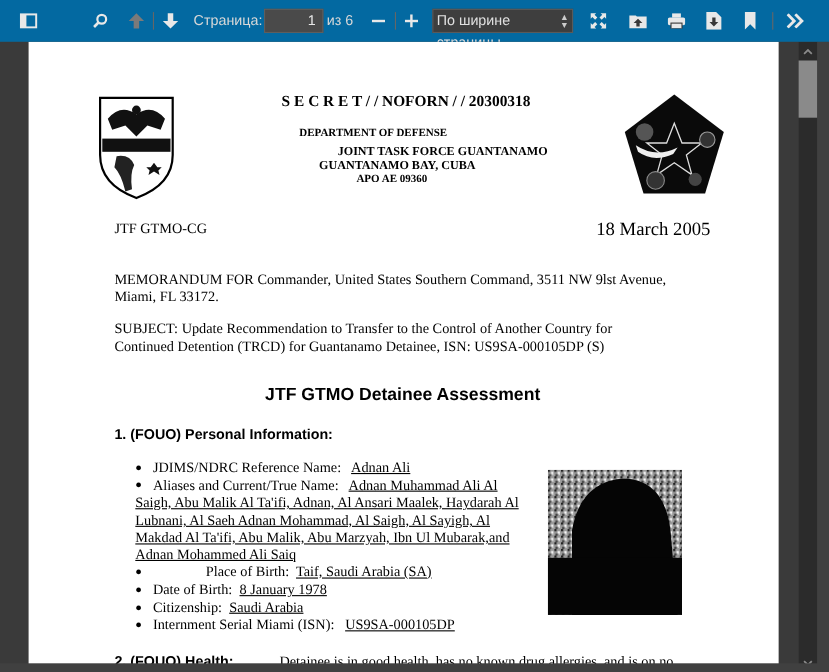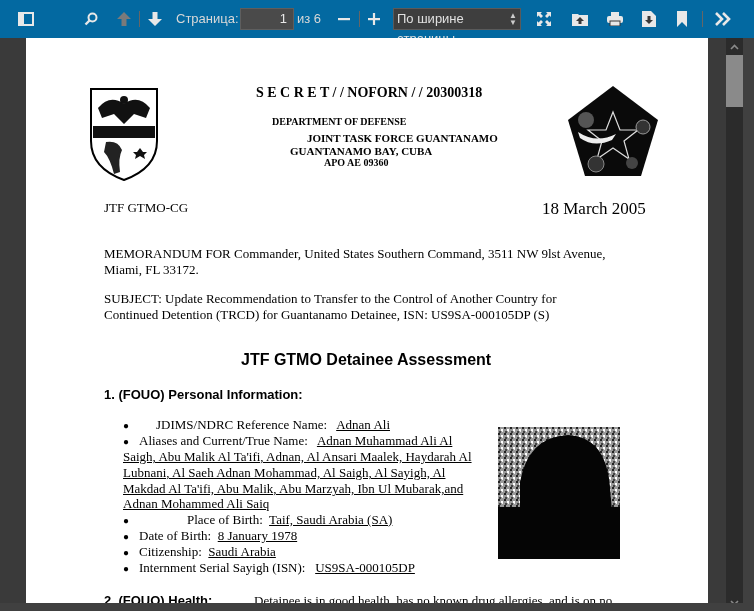--- a/index.html
+++ b/index.html
@@ -149,21 +149,21 @@
     <div class="t serif" style="left:78px;top:208px;font-size:13px;">MEMORANDUM FOR Commander, United States Southern Command, 3511 NW 9lst Avenue,</div>
     <div class="t serif" style="left:78px;top:224px;font-size:13px;">Miami, FL 33172.</div>
 
     <div class="t serif" style="left:78px;top:253px;font-size:13px;">SUBJECT:  Update Recommendation to Transfer to the Control of Another Country for</div>
     <div class="t serif" style="left:78px;top:269px;font-size:13px;">Continued Detention (TRCD) for Guantanamo Detainee, ISN: US9SA-000105DP (S)</div>
 
     <div class="t" style="left:215px;top:313px;font-size:16px;font-weight:bold;">JTF GTMO Detainee Assessment</div>
     <div class="t" style="left:78px;top:349px;font-size:13px;font-weight:bold;">1.  (FOUO) Personal Information:</div>
 
     <div class="bullet" style="left:97px;top:382px;">●</div>
-    <div class="li" style="left:113px;top:379px;margin-left:17px;">
+    <div class="li" style="left:113px;top:379px;">
       <span>JDIMS/NDRC Reference Name:</span>&nbsp;&nbsp;
       <span class="u">Adnan Ali</span>
     </div>
 
     <div class="bullet" style="left:97px;top:398px;">●</div>
     <div class="li" style="left:113px;top:395px;">
       <span>Aliases and Current/True Name:</span>&nbsp;&nbsp;
       <span class="u">Adnan Muhammad Ali Al</span>
     </div>
     <div class="li u" style="left:97px;top:411px;">Saigh, Abu Malik Al Ta'ifi, Adnan, Al Ansari Maalek, Haydarah Al</div>
@@ -181,21 +181,21 @@
       <span>Date of Birth:</span>&nbsp;
       <span class="u">8 January 1978</span>
     </div>
     <div class="bullet" style="left:97px;top:509px;">●</div>
     <div class="li" style="left:113px;top:506px;">
       <span>Citizenship:</span>&nbsp;
       <span class="u">Saudi Arabia</span>
     </div>
     <div class="bullet" style="left:97px;top:525px;">●</div>
     <div class="li" style="left:113px;top:522px;">
-      <span>Internment Serial Sayigh (ISN):</span>&nbsp;&nbsp;
+      <span>Internment Serial Miami (ISN):</span>&nbsp;&nbsp;
       <span class="u">US9SA-000105DP</span>
     </div>
 
     <svg class="t" style="left:472px;top:389px;" width="122" height="132" viewBox="0 0 122 132">
       <defs>
         <pattern id="noise" width="6" height="6" patternUnits="userSpaceOnUse">
           <rect width="6" height="6" fill="#9a9a9a"></rect>
           <rect x="0" y="0" width="2" height="2" fill="#222"></rect>
           <rect x="3" y="2" width="2" height="2" fill="#fff"></rect>
           <rect x="1" y="4" width="2" height="2" fill="#444"></rect>

